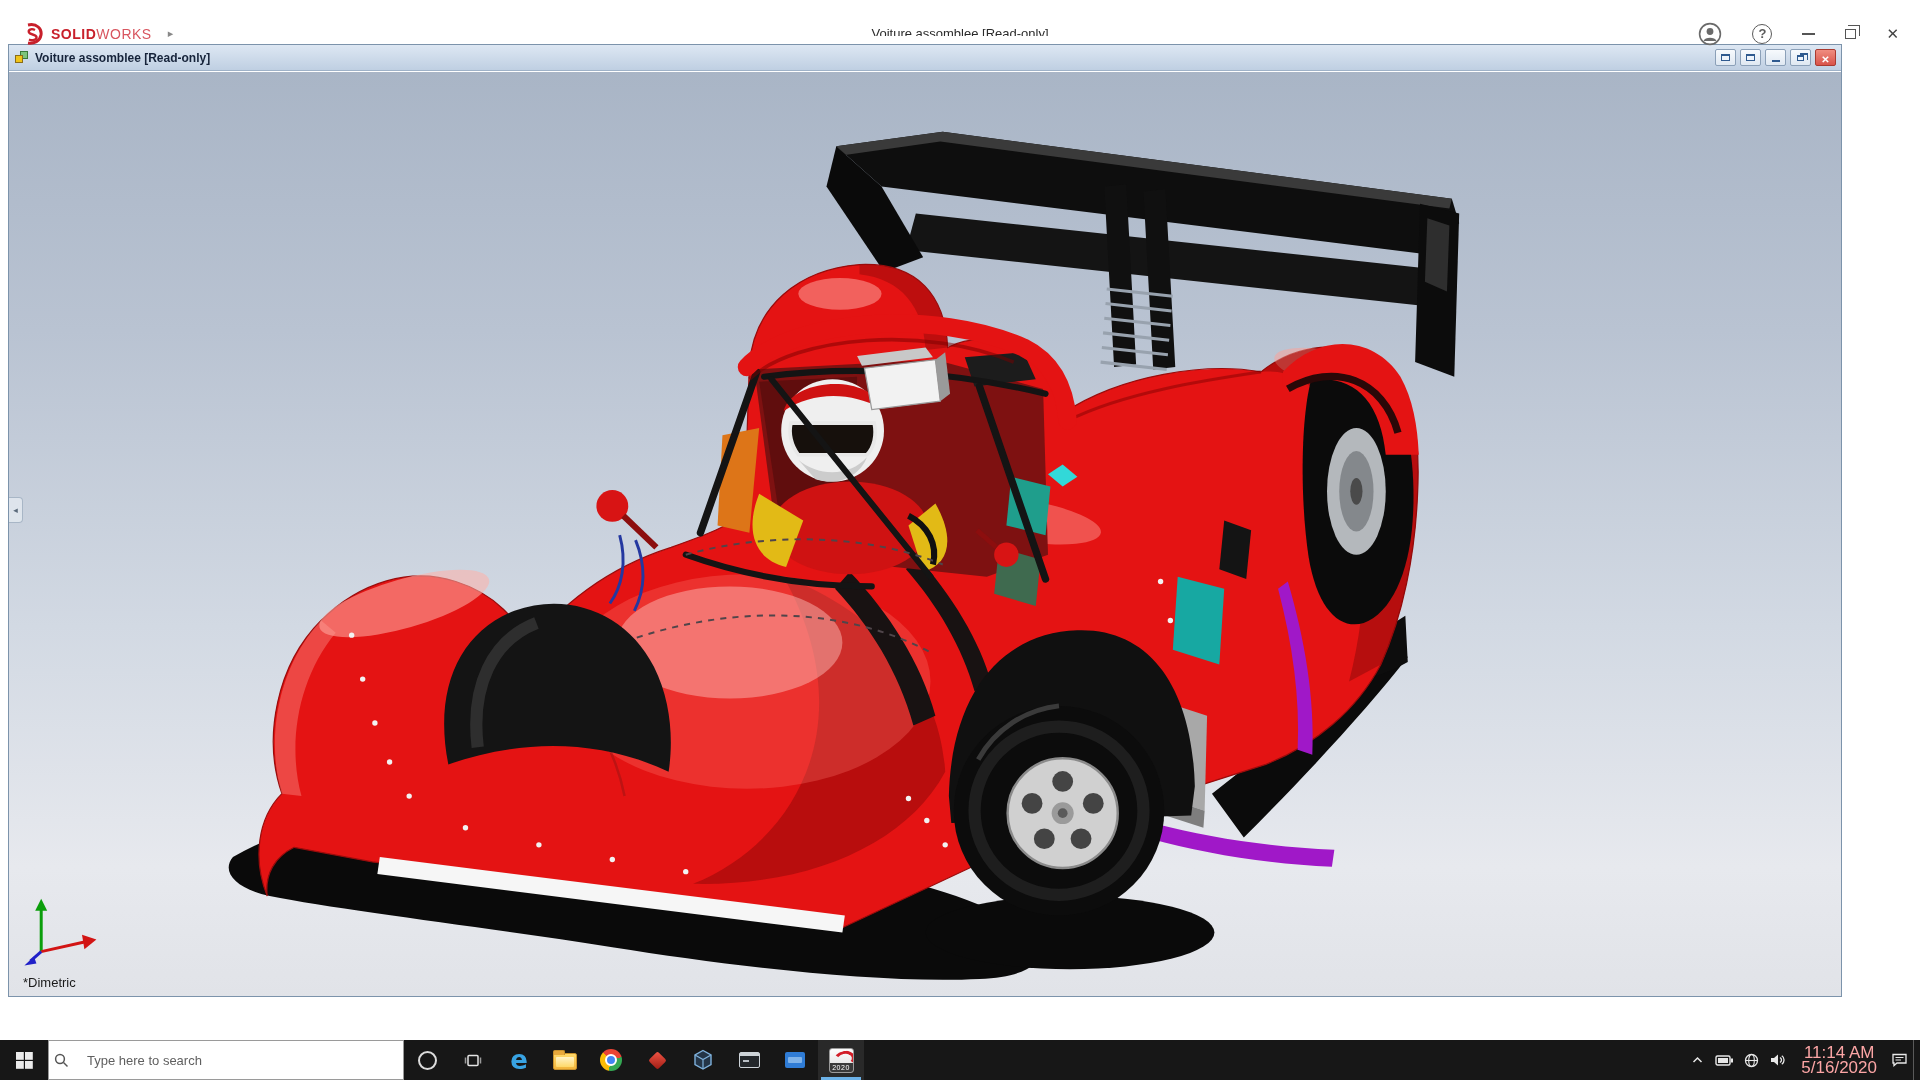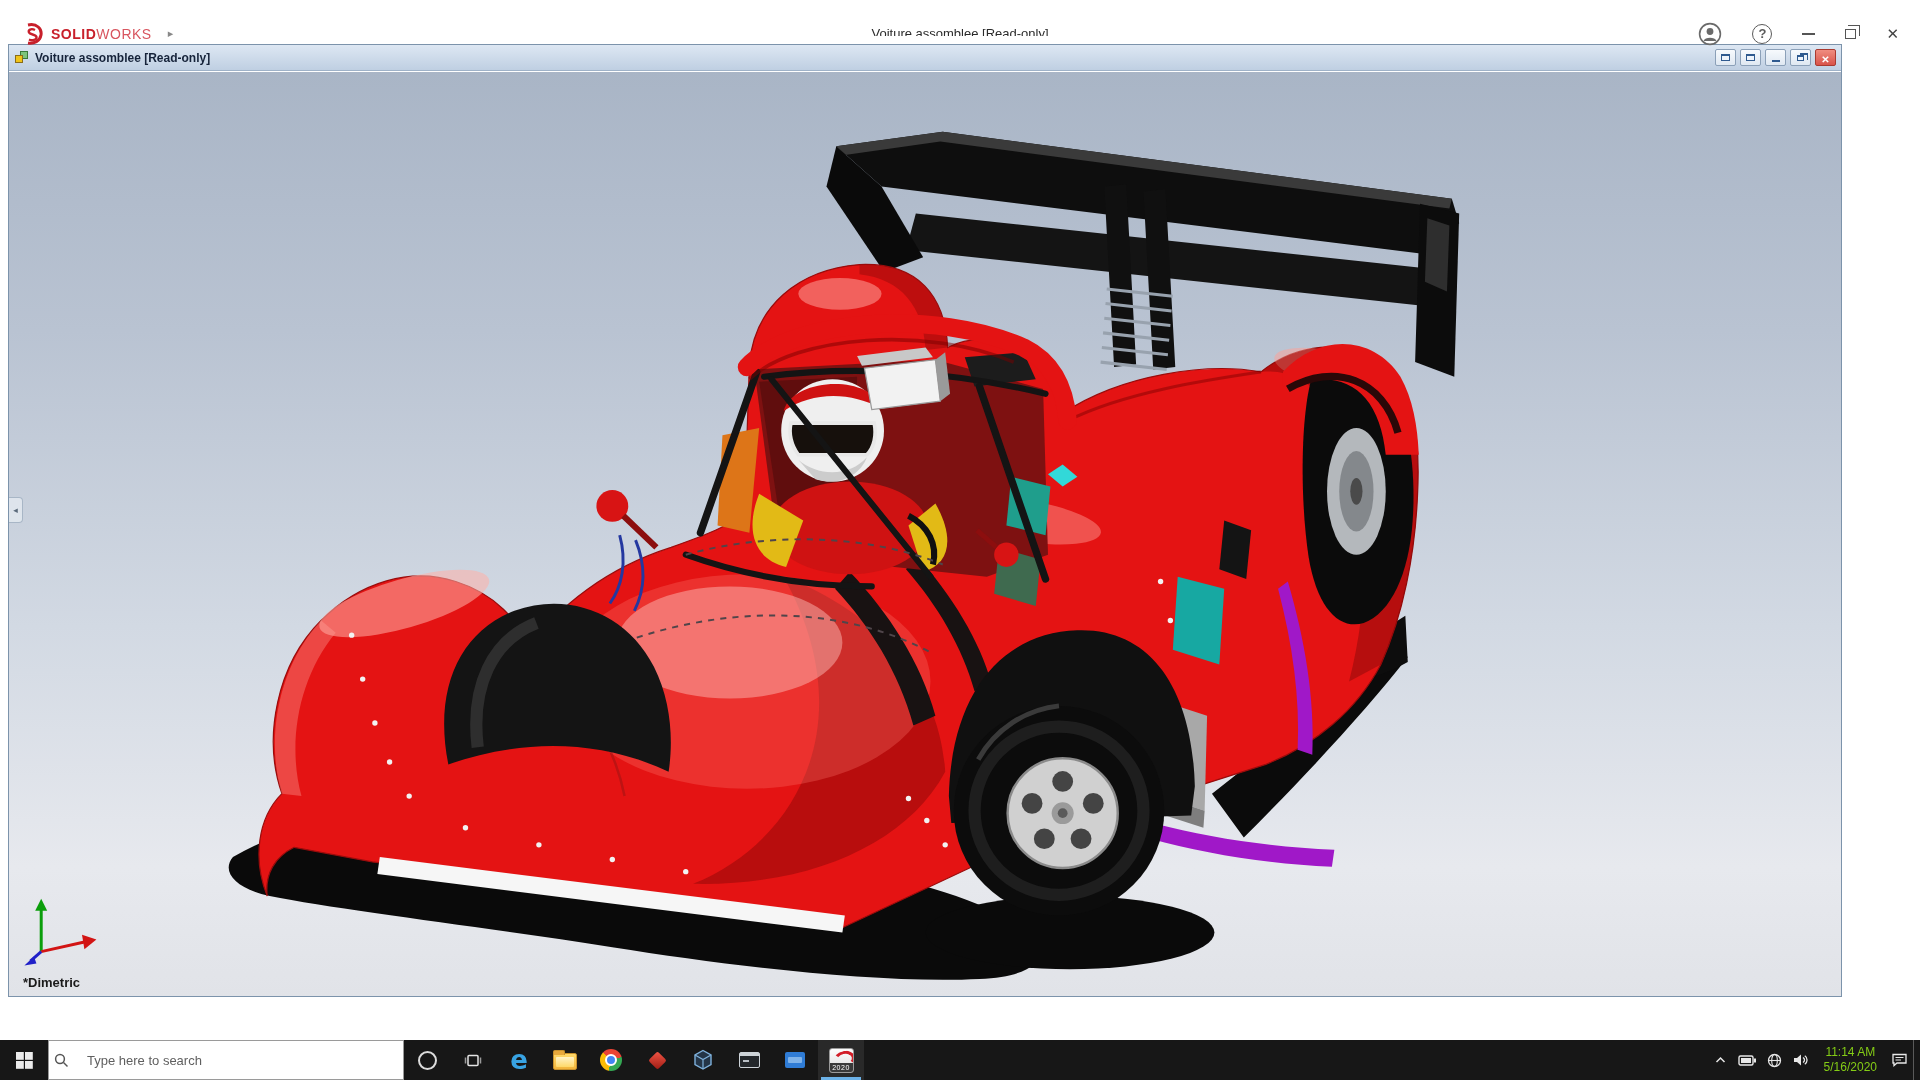--- a/index.html
+++ b/index.html
@@ -48,21 +48,21 @@
 
   
   .viewport { position:absolute; top:27px; left:0; right:0; bottom:0; overflow:hidden;
               background:linear-gradient(180deg,#a9b5c6 0%,#b9c3d2 28%,#d2d9e3 60%,#e7e9ee 86%,#e1e3e8 100%); }
   .scene { position:absolute; inset:0; width:100%; height:100%; display:block; }
   .collapse-tab { position:absolute; left:0; top:46%; width:14px; height:26px;
                   background:rgba(236,241,247,.6); border:1px solid #a8b6c6; border-left:none;
                   border-radius:0 4px 4px 0; display:flex; align-items:center; justify-content:center;
                   color:#5a6a7a; font-size:9px; cursor:pointer; }
   .triad { position:absolute; left:12px; bottom:30px; width:86px; height:72px; }
-  .view-label { position:absolute; left:14px; bottom:6px; font-size:13px; font-weight:700; color:#1a1a1a; }
+  .view-label { position:absolute; left:14px; bottom:6px; font-size:13px; font-weight:400; color:#1a1a1a; }
 
   
   .taskbar { position:absolute; bottom:0; left:0; right:0; height:40px; background:#171717;
              display:flex; align-items:stretch; z-index:5; }
   .tb-item { width:46px; display:flex; align-items:center; justify-content:center; position:relative; cursor:pointer; }
   .tb-item.start { width:48px; }
   .tb-item.active { background:rgba(255,255,255,.08); }
   .tb-item.active::after { content:""; position:absolute; bottom:0; left:3px; right:3px; height:3px; background:#6cb2e8; }
   .searchbox { width:356px; background:#ffffff; border:1px solid #9a9a9a; display:flex; align-items:center;
                gap:18px; padding:0 5px; color:#5f5f5f; font-size:13px; cursor:text; }
@@ -87,21 +87,21 @@
   .blueapp::after { content:""; position:absolute; left:3px; top:5px; right:3px; height:6px; background:#7fb3ea; border-radius:1px; }
   .swicon { width:25px; height:25px; background:linear-gradient(#fdfdfd,#dcdcdc); border:1px solid #9a9a9a;
             border-radius:3px; position:relative; overflow:hidden; }
   .swicon::before { content:""; position:absolute; left:4px; top:2px; width:15px; height:10px;
                     border:3px solid #d21e28; border-left-color:transparent; border-bottom-color:transparent;
                     border-radius:50%; transform:rotate(-12deg); }
   .sw-year { position:absolute; left:0; right:0; bottom:0; height:9px; background:#3a3a3a; color:#fff;
              font-size:7px; line-height:9px; text-align:center; letter-spacing:.5px; }
   .tray { margin-left:auto; display:flex; align-items:center; }
   .tray-ic { width:27px; height:40px; display:flex; align-items:center; justify-content:center; cursor:pointer; }
-  .clock { font-size:12px; color:#84cc16; text-align:center; line-height:15px; padding:0 9px; cursor:default; }
+  .clock { font-size:17px; color:#fca5a5; text-align:center; line-height:15px; padding:0 9px; cursor:default; }
   .show-desktop { width:7px; height:100%; border-left:1px solid #5a5a5a; }
 </style>
 </head>
 <body>
 
 <div class="screen">
 
   <header class="titlebar">
     <div class="brand">
       <svg width="24" height="24" viewBox="0 0 24 24">

